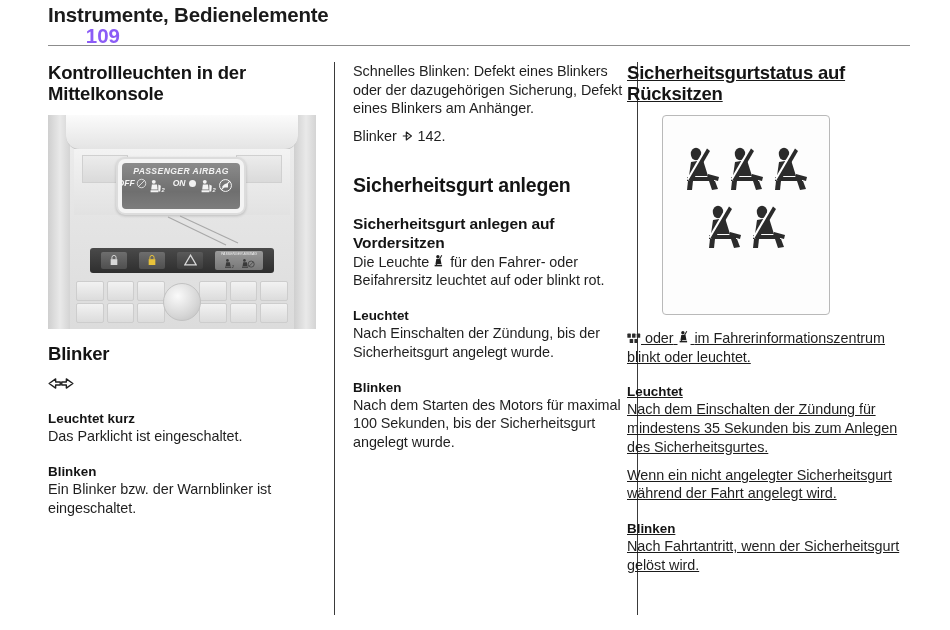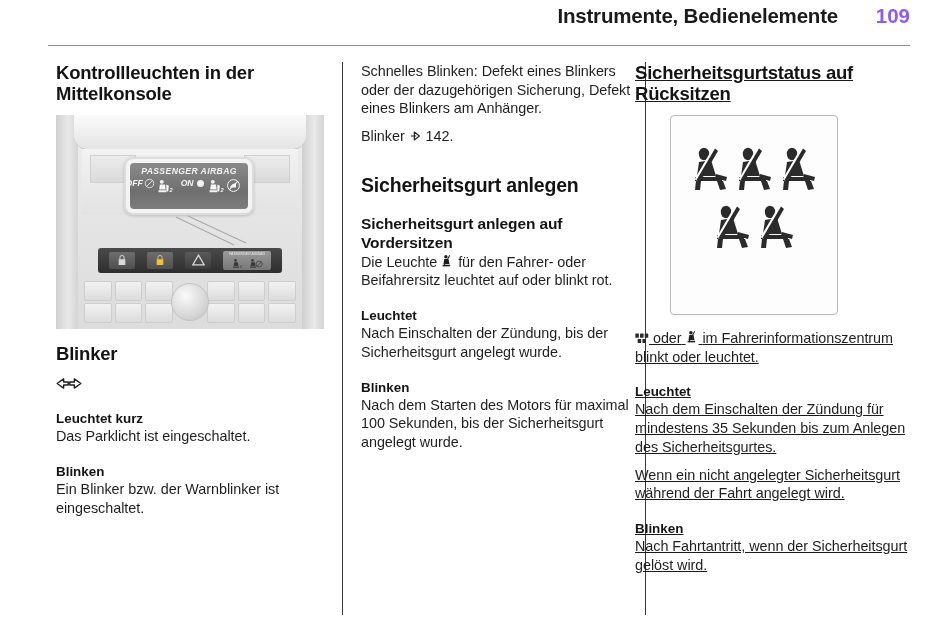--- a/index.html
+++ b/index.html
@@ -24,20 +24,21 @@
   
   .header {
     position: absolute;
     top: 6px;
     left: 48px;
     right: 40px;
     height: 40px;
     display: flex;
     align-items: flex-start;
     justify-content: flex-end;
+    flex-direction: column;
   }
   .header-title {
     font-size: 20.5px;
     font-weight: bold;
     letter-spacing: -0.2px;
     color: #1b1b1b;
     line-height: 1;
   }
   .header-pageno {
     font-size: 20.5px;
@@ -57,21 +58,20 @@
     background: #8c8c8c;
   }
 
   
   .columns {
     position: absolute;
     top: 62px;
     left: 48px;
     right: 30px;
     bottom: 10px;
-    margin-left: 8px;
   }
   .col {
     position: absolute;
     top: 0;
     bottom: 0;
     width: 272px;
   }
   .col-1 { left: 0px; }
   .col-2 { left: 305px; width: 278px; }
   .col-3 { left: 579px; width: 285px; text-decoration: underline; }

